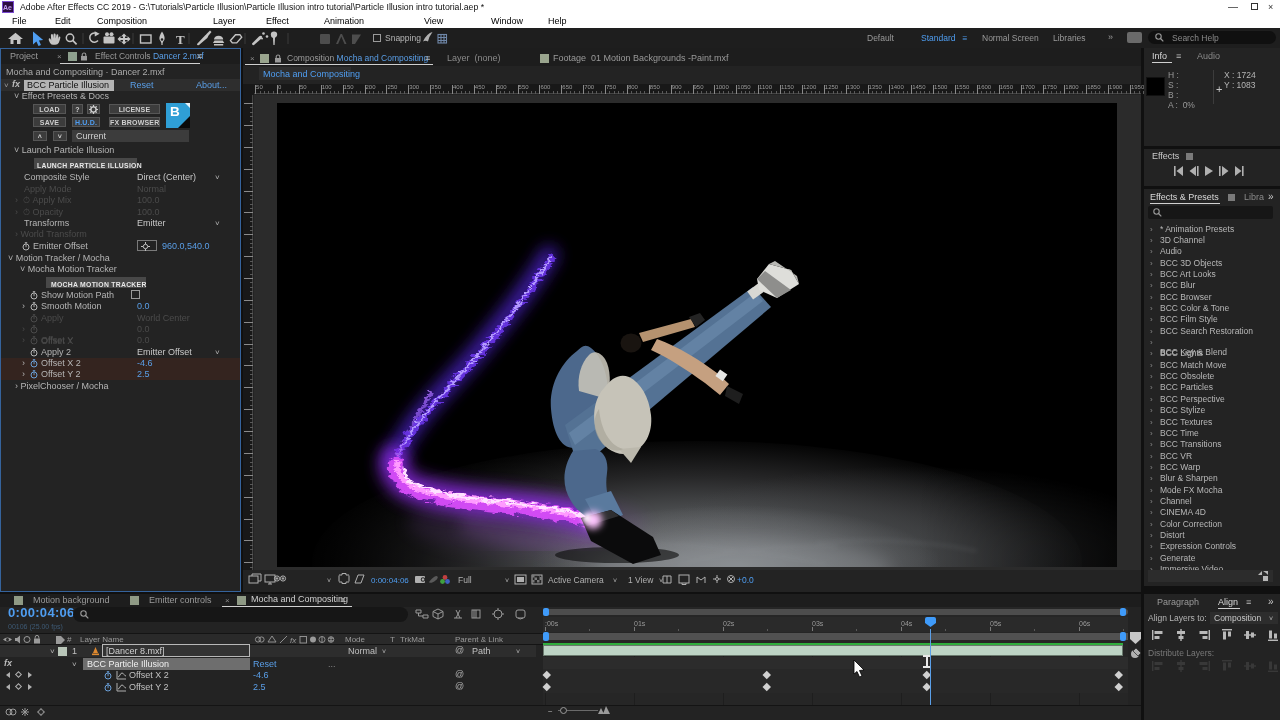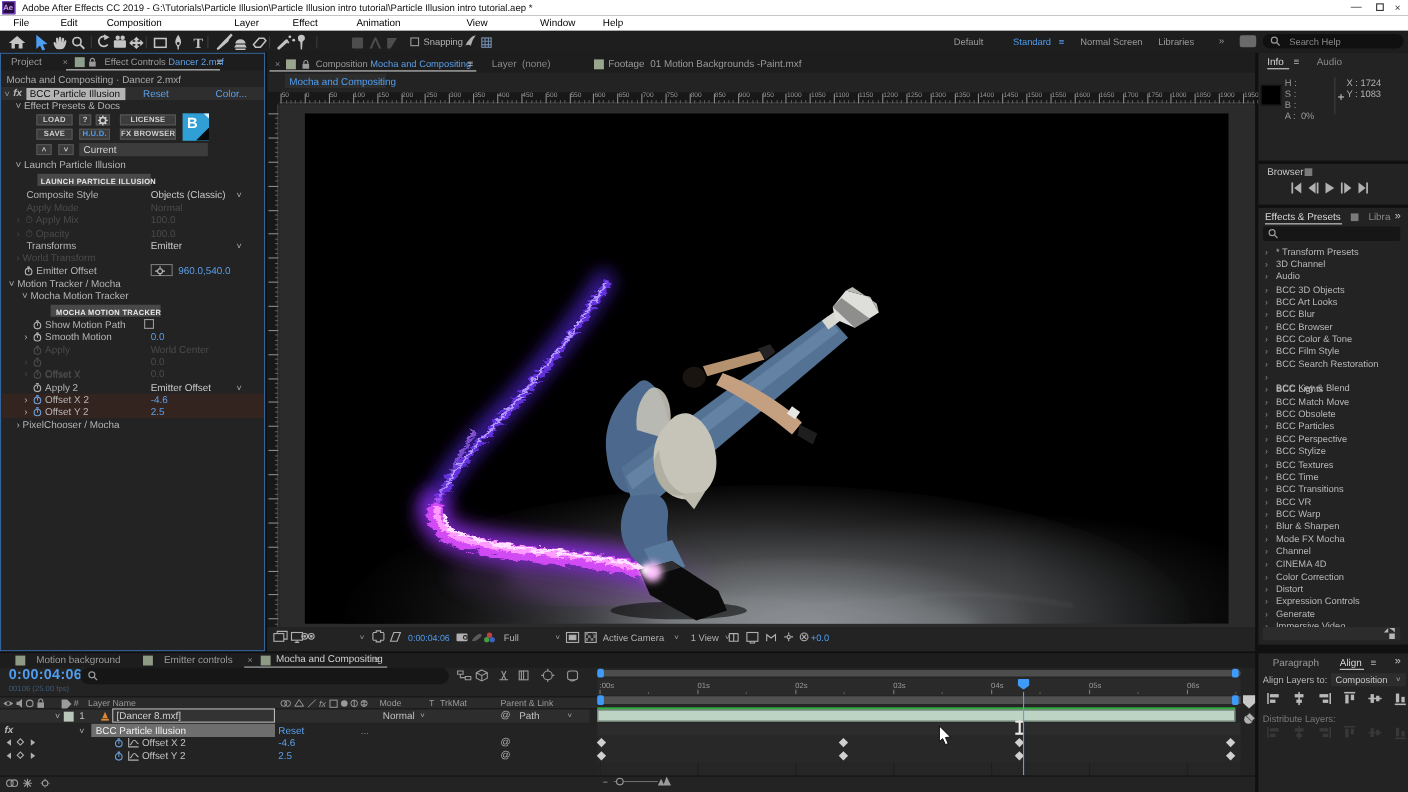--- a/index.html
+++ b/index.html
@@ -100,21 +100,21 @@
 <div class="t" style="left:197px;top:51px;color:#bababa">≡</div>
 <div class="r" style="left:60px;top:63px;width:140px;height:1px;background:#d0d0d0"></div>
 <div class="t" style="left:6px;top:67px;color:#ababab">Mocha and Compositing · Dancer 2.mxf</div>
 
 <div class="r" style="left:1px;top:79px;width:239px;height:12px;background:#2e2e2e"></div>
 <div class="t" style="left:4px;top:80px;color:#9a9a9a;font-size:8px">˅</div>
 <div class="t" style="left:12px;top:79px;color:#bbb;font-style:italic;font-weight:bold;font-size:9px">fx</div>
 <div class="r" style="left:24px;top:80px;width:90px;height:11px;background:#b4b4b4"></div>
 <div class="t" style="left:27px;top:80px;color:#101010">BCC Particle Illusion</div>
 <div class="t" style="left:130px;top:80px;color:#5a9fe8">Reset</div>
-<div class="t" style="left:196px;top:80px;color:#5a9fe8">Color...</div>
+<div class="t" style="left:196px;top:80px;color:#5a9fe8">About...</div>
 <div class="t" style="left:14px;top:91px;color:#b5b5b5">˅&nbsp;Effect Presets &amp; Docs</div>
 
 <div class="btn" style="left:33px;top:104px;width:33px;height:10px;line-height:9px">LOAD</div>
 <div class="btn" style="left:72px;top:104px;width:11px;height:10px;line-height:9px">?</div>
 <div class="btn" style="left:87px;top:104px;width:13px;height:10px"></div>
 <svg class="r" style="left:89px;top:105px" width="9" height="9" viewBox="0 0 9 9">
     <circle cx="4.5" cy="4.5" r="2.6" fill="none" stroke="#cfcfcf" stroke-width="1.4"></circle>
     <g stroke="#cfcfcf" stroke-width="1.2">
       <path d="M4.5,0 V2 M4.5,7 V9 M0,4.5 H2 M7,4.5 H9 M1.3,1.3 L2.7,2.7 M6.3,6.3 L7.7,7.7 M1.3,7.7 L2.7,6.3 M6.3,2.7 L7.7,1.3"></path>
     </g>
@@ -130,21 +130,21 @@
 <div class="t" style="left:170px;top:106px;color:#fff;font-size:13.5px;font-weight:bold">B</div>
 <div class="btn" style="left:33px;top:131px;width:14px;height:10px;line-height:9px">˄</div>
 <div class="btn" style="left:53px;top:131px;width:14px;height:10px;line-height:9px">˅</div>
 <div class="r" style="left:72px;top:130px;width:117px;height:12px;background:#3c3c3c"></div>
 <div class="t" style="left:76px;top:131px;color:#cfcfcf">Current</div>
 <div class="t" style="left:14px;top:145px;color:#b5b5b5">˅&nbsp;Launch Particle Illusion</div>
 <div class="r" style="left:34px;top:158px;width:103px;height:11px;background:#484848"></div>
 <div class="t" style="left:37px;top:160px;color:#e8e8e8;font-size:6.8px;font-weight:bold;letter-spacing:.3px">LAUNCH PARTICLE ILLUSION</div>
 
 <div class="t" style="left:24px;top:172px;color:#b5b5b5">Composite Style</div>
-<div class="t" style="left:137px;top:172px;color:#c8c8c8">Objects (Classic)</div>
+<div class="t" style="left:137px;top:172px;color:#c8c8c8">Direct (Center)</div>
 <div class="t" style="left:215px;top:172px;color:#b5b5b5;font-size:8px">˅</div>
 <div class="t" style="left:24px;top:184px;color:#4b4b4b">Apply Mode</div>
 <div class="t" style="left:137px;top:184px;color:#4b4b4b">Normal</div>
 <div class="t" style="left:15px;top:195px;color:#4b4b4b">›&nbsp;&nbsp;⏱&nbsp;Apply Mix</div>
 <div class="t" style="left:137px;top:195px;color:#4b4b4b">100.0</div>
 <div class="t" style="left:15px;top:207px;color:#4b4b4b">›&nbsp;&nbsp;⏱&nbsp;Opacity</div>
 <div class="t" style="left:137px;top:207px;color:#4b4b4b">100.0</div>
 <div class="t" style="left:24px;top:218px;color:#b5b5b5">Transforms</div>
 <div class="t" style="left:137px;top:218px;color:#c8c8c8">Emitter</div>
 <div class="t" style="left:215px;top:218px;color:#b5b5b5;font-size:8px">˅</div>
@@ -783,21 +783,21 @@
 <div class="t" style="left:1168px;top:70px;color:#9a9a9a;font-size:8.5px">H :</div>
 <div class="t" style="left:1168px;top:80px;color:#9a9a9a;font-size:8.5px">S :</div>
 <div class="t" style="left:1168px;top:90px;color:#9a9a9a;font-size:8.5px">B :</div>
 <div class="t" style="left:1168px;top:100px;color:#9a9a9a;font-size:8.5px">A :&nbsp; 0%</div>
 <div class="r" style="left:1213px;top:70px;width:1px;height:34px;background:#3c3c3c"></div>
 <div class="t" style="left:1224px;top:70px;color:#b5b5b5;font-size:8.5px">X : 1724</div>
 <div class="t" style="left:1224px;top:80px;color:#b5b5b5;font-size:8.5px">Y : 1083</div>
 <div class="t" style="left:1216px;top:84px;color:#c8c8c8;font-size:11px">+</div>
 
 <div class="r" style="left:1144px;top:149px;width:136px;height:37px;background:#232323"></div>
-<div class="t" style="left:1152px;top:151px;color:#c8c8c8">Browser</div>
+<div class="t" style="left:1152px;top:151px;color:#c8c8c8">Effects</div>
 <div class="r" style="left:1186px;top:153px;width:7px;height:7px;background:#7a7a7a"></div>
 <svg class="r" style="left:1174px;top:166px" width="70" height="10" viewBox="0 0 70 10" fill="#b0b0b0">
 <path d="M0,0 h1.6 v10 h-1.6 Z M9,0 L2.5,5 L9,10 Z"></path>
 <path d="M22,0 L15.5,5 L22,10 Z M23,0 h1.6 v10 h-1.6 Z"></path>
 <path d="M31,0 L39,5 L31,10 Z"></path>
 <path d="M45,0 h1.6 v10 h-1.6 Z M48,0 L54.5,5 L48,10 Z"></path>
 <path d="M61,0 L67.5,5 L61,10 Z M68,0 h1.6 v10 h-1.6 Z"></path>
 </svg>
 
 <div class="r" style="left:1144px;top:189px;width:136px;height:397px;background:#232323"></div>
@@ -805,21 +805,21 @@
 <div class="r" style="left:1150px;top:203px;width:70px;height:1px;background:#d0d0d0"></div>
 <div class="r" style="left:1228px;top:194px;width:7px;height:7px;background:#7a7a7a"></div>
 <div class="t" style="left:1244px;top:192px;color:#8a8a8a">Libra</div>
 <div class="t" style="left:1268px;top:191px;color:#c8c8c8;font-size:10px">»</div>
 <div class="r" style="left:1148px;top:206px;width:125px;height:13px;background:#161616;border-radius:2px"></div>
 <svg class="r" style="left:1153px;top:208px" width="9" height="9" viewBox="0 0 9 9">
     <circle cx="3.5" cy="3.5" r="2.7" fill="none" stroke="#9a9a9a" stroke-width="1.1"></circle>
     <path d="M5.5,5.5 L8.3,8.3" stroke="#9a9a9a" stroke-width="1.2"></path>
   </svg>
 <div class="t" style="left:1150px;top:223.5px;color:#8a8a8a;font-size:8px">›</div>
-<div class="t" style="left:1160px;top:223.5px;color:#b8b8b8;font-size:8.5px">* Transform Presets</div>
+<div class="t" style="left:1160px;top:223.5px;color:#b8b8b8;font-size:8.5px">* Animation Presets</div>
 <div class="t" style="left:1150px;top:234.8px;color:#8a8a8a;font-size:8px">›</div>
 <div class="t" style="left:1160px;top:234.8px;color:#b8b8b8;font-size:8.5px">3D Channel</div>
 <div class="t" style="left:1150px;top:246.2px;color:#8a8a8a;font-size:8px">›</div>
 <div class="t" style="left:1160px;top:246.2px;color:#b8b8b8;font-size:8.5px">Audio</div>
 <div class="t" style="left:1150px;top:257.5px;color:#8a8a8a;font-size:8px">›</div>
 <div class="t" style="left:1160px;top:257.5px;color:#b8b8b8;font-size:8.5px">BCC 3D Objects</div>
 <div class="t" style="left:1150px;top:268.9px;color:#8a8a8a;font-size:8px">›</div>
 <div class="t" style="left:1160px;top:268.9px;color:#b8b8b8;font-size:8.5px">BCC Art Looks</div>
 <div class="t" style="left:1150px;top:280.2px;color:#8a8a8a;font-size:8px">›</div>
 <div class="t" style="left:1160px;top:280.2px;color:#b8b8b8;font-size:8.5px">BCC Blur</div>

